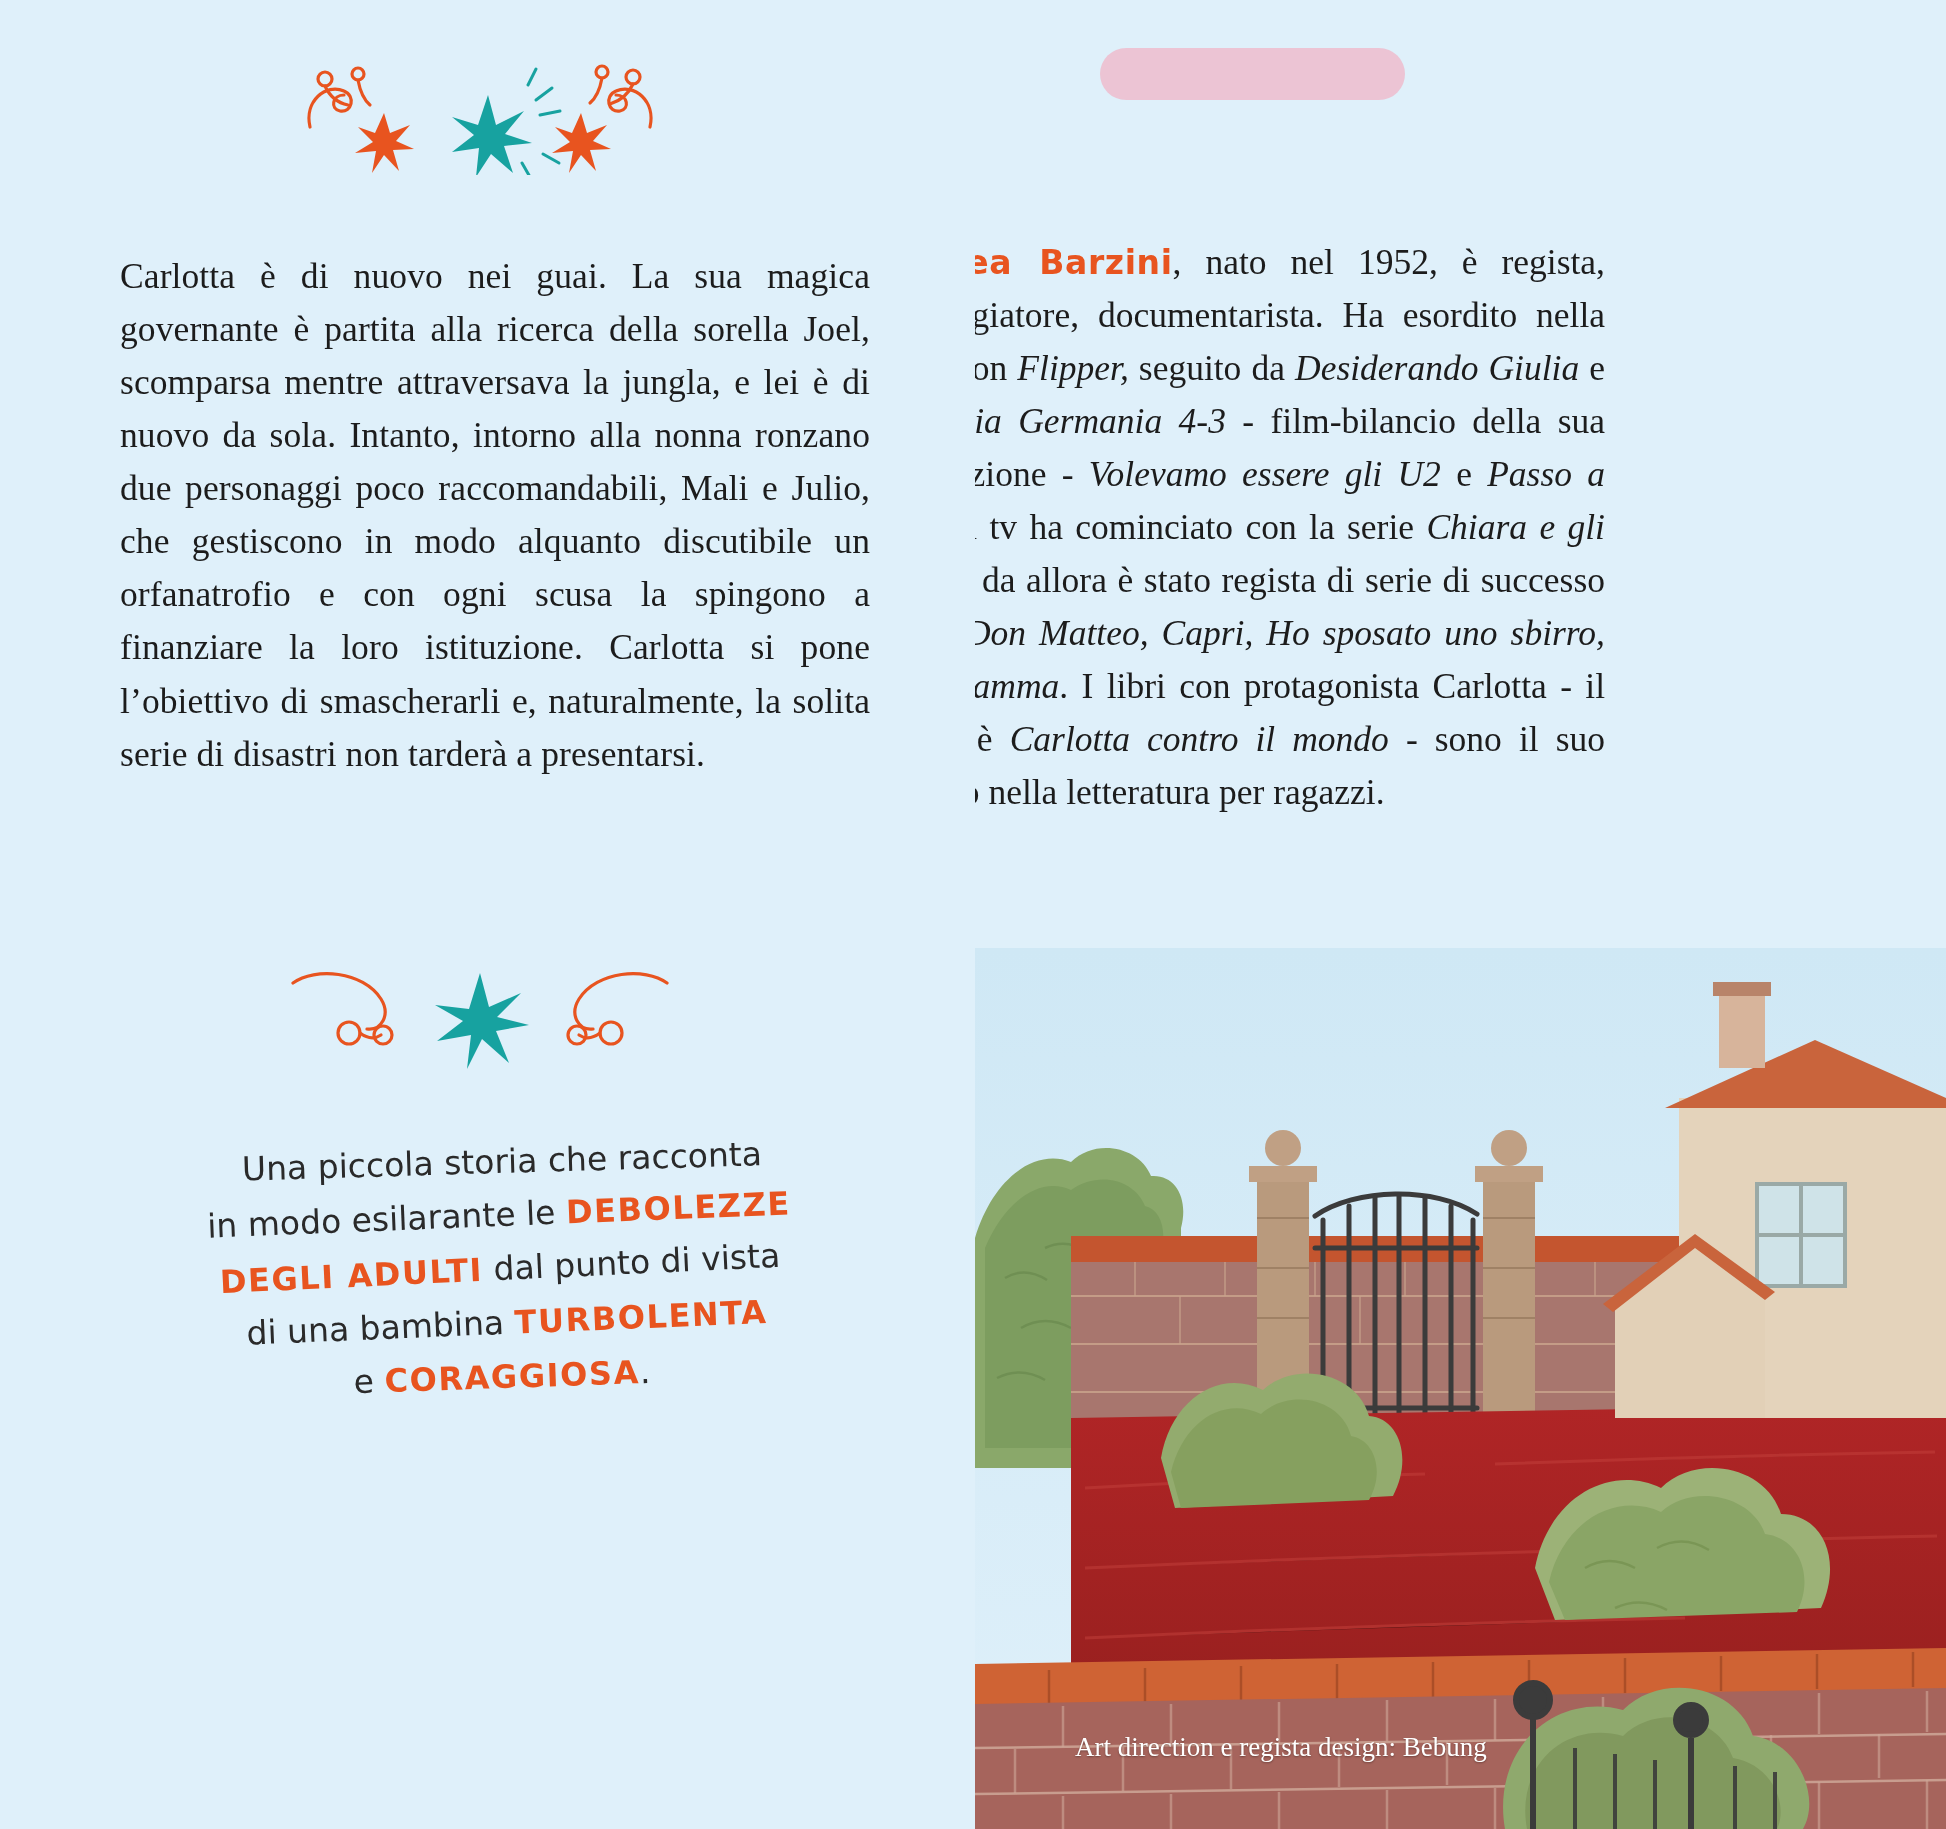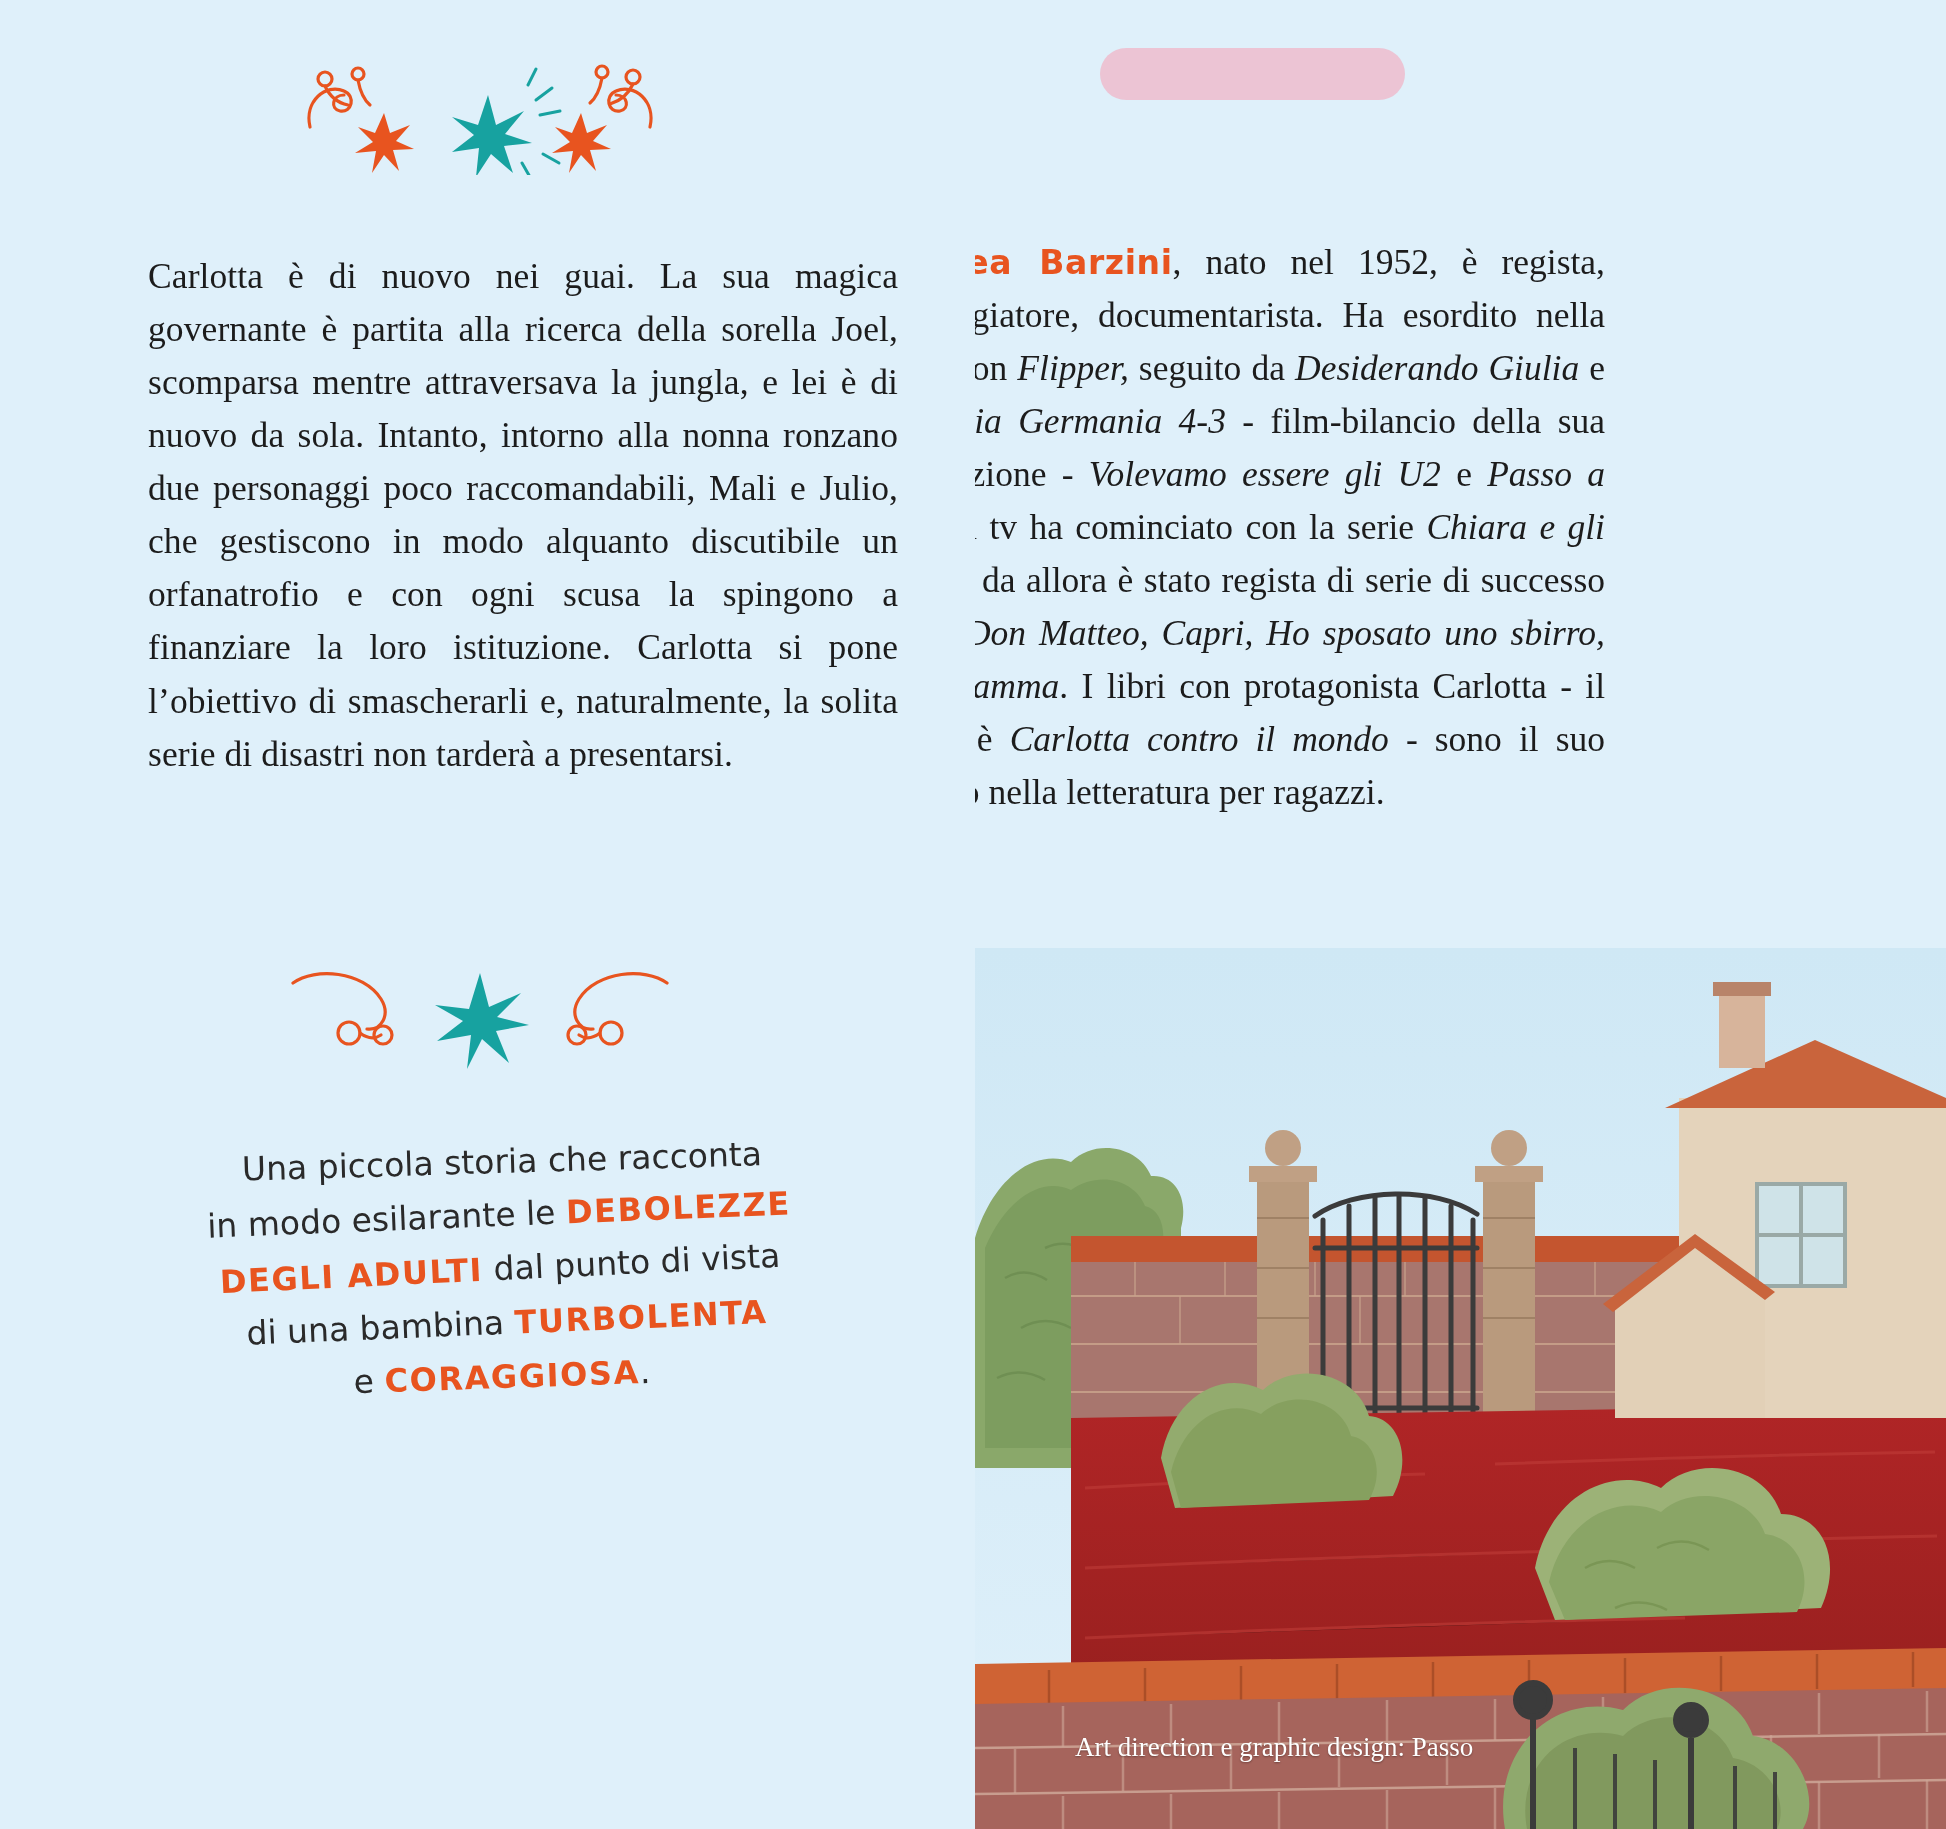--- a/index.html
+++ b/index.html
@@ -37,21 +37,20 @@
     position: absolute;
     left: 120px;
     top: 250px;
     width: 750px;
     font-size: 35.5px;
     line-height: 1.495;
     color: #1c1c1c;
     text-align: justify;
     text-justify: inter-word;
     letter-spacing: 0.1px;
-    margin-left: 28px;
   }
 
   #ornament-mid {
     position: absolute;
     left: 285px;
     top: 965px;
     width: 390px;
     height: 110px;
   }
 
@@ -422,15 +421,15 @@
     <g stroke="#3b3b3b" stroke-width="4" fill="none" opacity="0.9">
       <line x1="600" y1="800" x2="600" y2="881"></line>
       <line x1="640" y1="806" x2="640" y2="881"></line>
       <line x1="680" y1="812" x2="680" y2="881"></line>
       <line x1="760" y1="818" x2="760" y2="881"></line>
       <line x1="800" y1="824" x2="800" y2="881"></line>
     </g>
   </svg>
 
   <div id="credits">
-    <div>Art direction e graphic design: Passo</div>
+    <div>Art direction e regista design: Bebung</div>
   </div>
 </div>
 
 </body></html>

